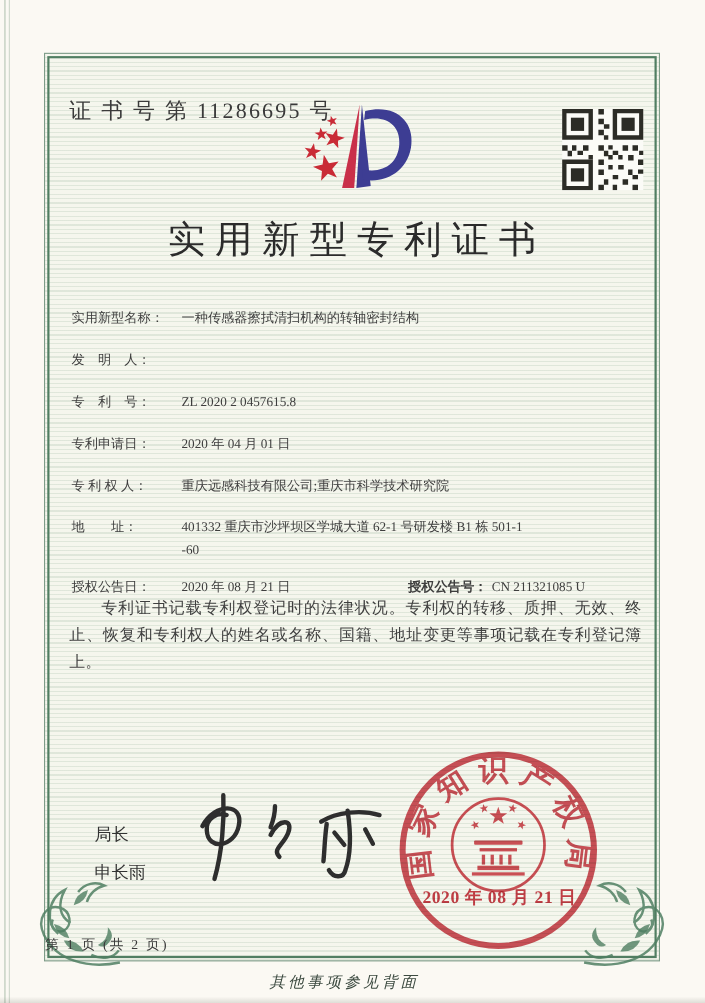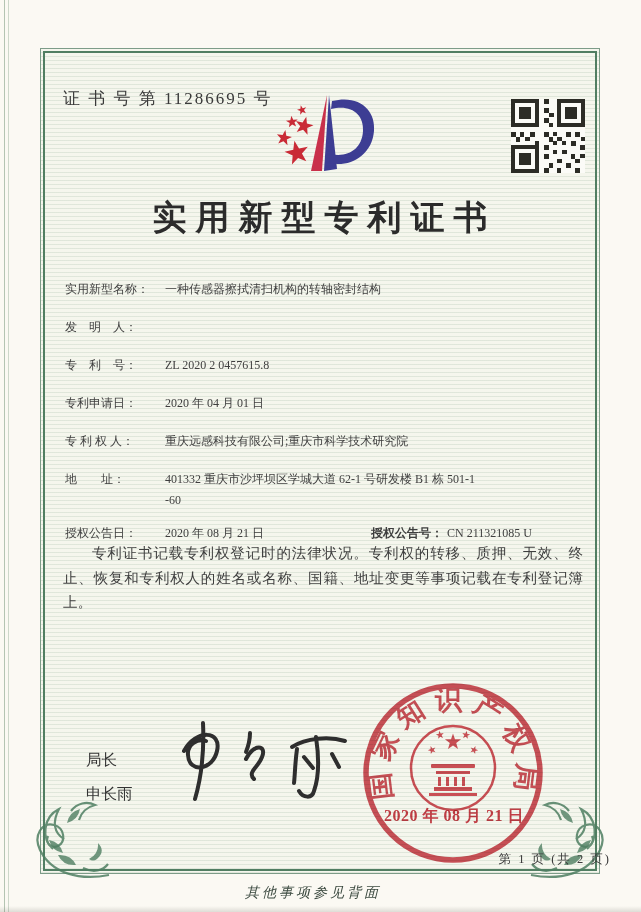--- a/index.html
+++ b/index.html
@@ -30,27 +30,27 @@
         rgba(110,150,120,.16) 0px, rgba(110,150,120,.16) 1px,
         rgba(0,0,0,0) 1px, rgba(0,0,0,0) 4px),
       #f5f6ed;
   }
   .frame::before {
     content:""; position:absolute; inset:2px;
     border:2px solid #517e62; pointer-events:none;
   }
   .cert-no {
     position:absolute; left:22px; top:38px;
-    font-size:17px; letter-spacing:2px; color:#3a3a3a;
+    font-size:20px; letter-spacing:2px; color:#3a3a3a;
   }
   .logo { position:absolute; left:218px; top:34px; width:130px; height:108px; }
   .qr   { position:absolute; left:470px; top:50px; width:74px; height:74px; }
   .title {
     position:absolute; left:0; top:146px; width:100%;
-    text-align:center; font-size:34px; font-weight:bold;
+    text-align:center; font-size:34px; font-weight:normal;
     letter-spacing:9px; text-indent:9px; color:#2b2b2b;
   }
   
   .fields { position:absolute; left:24px; top:230px; width:516px;
     font-size:12px; color:#3e3e3e; }
   .row { display:flex; margin-bottom:17px; line-height:21px; position:relative; }
   .row .label { flex:0 0 100px; white-space:nowrap; }
   .row .value { flex:1; white-space:pre-line; }
   .row.addr { margin-bottom:12px; }
   .pair2 { position:absolute; left:306px; top:0; display:flex; }
@@ -65,22 +65,22 @@
   .sig-svg { position:absolute; left:105px; top:668px; width:215px; height:95px; }
   
   .seal { position:absolute; left:317px; top:629px; width:190px; height:190px;
     mix-blend-mode:multiply; }
   .seal-date {
     position:absolute; left:343px; top:757px; width:140px;
     font-size:16px; color:#c9404a; letter-spacing:0.5px; font-weight:bold;
     mix-blend-mode:multiply;
   }
   .page-num {
-    position:absolute; left:12px; bottom:5px; width:100%;
-    text-align:right; font-size:12.5px; letter-spacing:2px; color:#3a3a3a;
+    position:absolute; left:0; bottom:5px; width:100%;
+    text-align:left; font-size:12.5px; letter-spacing:2px; color:#3a3a3a;
   }
   .flourish { position:absolute; width:88px; height:96px; bottom:-12px; }
   .fl-left  { left:-18px; }
   .fl-right { right:-18px; transform:scaleX(-1); }
   .back-note {
     position:absolute; left:245px; top:884px;
     font-size:14px; font-style:italic; letter-spacing:3px; color:#3c4a40;
   }
 </style>
 </head>

